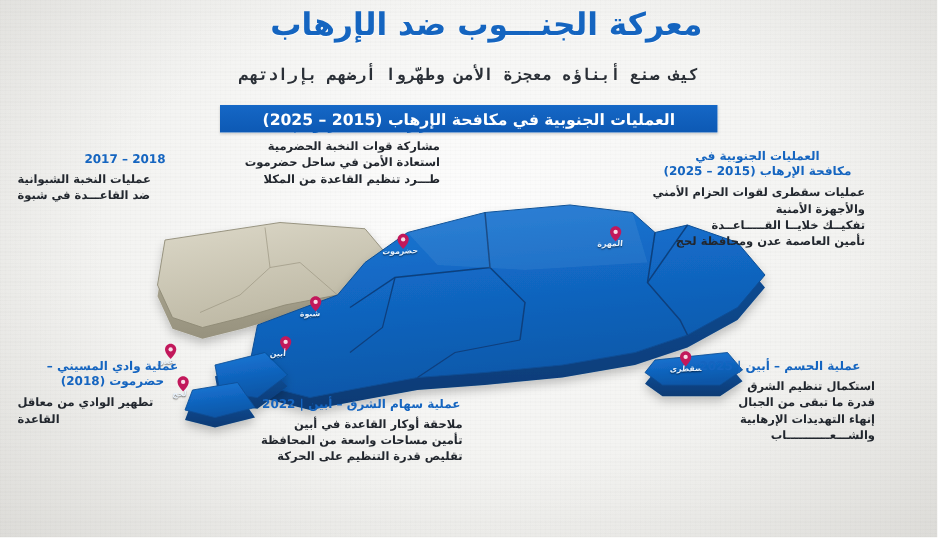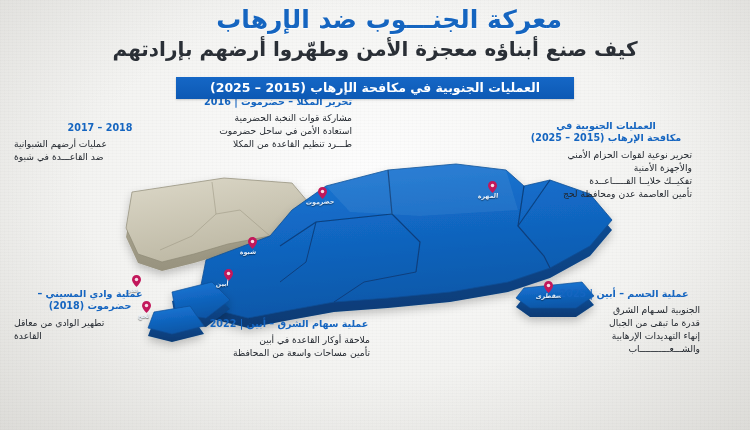--- a/index.html
+++ b/index.html
@@ -29,22 +29,22 @@
   
   .hdr { position: absolute; left: 0; right: 0; top: 6px; text-align: center; z-index: 6; }
   .title {
     font-size: 25px; font-weight: bold; color: #1565c0;
     letter-spacing: .5px; line-height: 1.1;
     text-shadow: 0 1px 0 rgba(255,255,255,.85);
     white-space: nowrap;
     margin-left: 28px;
   }
   .subtitle {
-    margin-top: 4px; font-size: 20px; font-weight: bold; color: #2a2f36;
-    line-height: 1.15; white-space: nowrap;
+    margin-top: 20px; font-size: 13px; font-weight: bold; color: #2a2f36;
+    line-height: 1.15; white-space: nowrap; font-family: Liberation Mono, monospace;
   }
   .banner {
     margin: 16px auto 0; width: 398px; height: 22px;
     background: linear-gradient(180deg,#1567c6 0%, #0d59b4 100%);
     color: #fff; font-size: 12.5px; font-weight: bold;
     display: flex; align-items: center; justify-content: center;
     white-space: nowrap; letter-spacing: .2px;
     box-shadow: 0 1px 2px rgba(0,0,0,.18);
   }
 
@@ -62,21 +62,21 @@
 
   
   .block { position: absolute; z-index: 5; }
   .b-head {
     color: #1565c0; font-weight: bold; font-size: 9.6px; line-height: 1.28;
     white-space: nowrap;
     text-align: center;
   }
   .b-body { margin-top: 3px; }
   .b-line {
-    color: #22272e; font-weight: normal; font-size: 9.2px; line-height: 1.42;
+    color: #22272e; font-weight: bold; font-size: 9.2px; line-height: 1.42;
     white-space: nowrap;
   }
   .right-al  { text-align: right; }
   .left-al   { text-align: left; }
 
   .b-mkalla { top: 96px;  left: 228px; width: 124px; }
   .b-right  { top: 120px; left: 520px; width: 172px; }
   .b-left   { top: 122px; left: 14px;  width: 172px; }
   .b-wadi   { top: 288px; left: 14px;  width: 152px; }
   .b-siham  { top: 318px; left: 208px; width: 162px; }
@@ -233,55 +233,56 @@
       <div class="b-line">مشاركة قوات النخبة الحضرمية</div>
       <div class="b-line">استعادة الأمن في ساحل حضرموت</div>
       <div class="b-line">طـــرد تنظيم القاعدة من المكلا</div>
     </div>
   </div>
 
   <div class="block b-right right-al">
     <div class="b-head">العمليات الجنوبية في</div>
     <div class="b-head">مكافحة الإرهاب (2015 – 2025)</div>
     <div class="b-body">
-      <div class="b-line">تحرير نوعية لقوات الحزام الأمني</div>
+      <div class="b-line">عمليات سقطرى لقوات الحزام الأمني</div>
       <div class="b-line">والأجهزة الأمنية</div>
       <div class="b-line">تفكيــك خلايــا القـــــاعــدة</div>
       <div class="b-line">تأمين العاصمة عدن ومحافظة لحج</div>
     </div>
   </div>
 
   <div class="block b-left left-al">
     <div class="b-head">2018 – 2017</div>
     <div class="b-body">
-      <div class="b-line">عمليات أرضهم الشبوانية</div>
+      <div class="b-line">عمليات النخبة الشبوانية</div>
       <div class="b-line">ضد القاعـــدة في شبوة</div>
     </div>
   </div>
 
   <div class="block b-wadi left-al">
     <div class="b-head">عملية وادي المسيني –</div>
     <div class="b-head">حضرموت (2018)</div>
     <div class="b-body">
       <div class="b-line">تطهير الوادي من معاقل</div>
       <div class="b-line">القاعدة</div>
     </div>
   </div>
 
   <div class="block b-siham right-al">
     <div class="b-head">عملية سهام الشرق – أبين | 2022</div>
     <div class="b-body">
       <div class="b-line">ملاحقة أوكار القاعدة في أبين</div>
       <div class="b-line">تأمين مساحات واسعة من المحافظة</div>
+      <div class="b-line">تقليص قدرة التنظيم على الحركة</div>
     </div>
   </div>
 
   <div class="block b-hasm right-al">
     <div class="b-head">عملية الحسم – أبين | 2025</div>
     <div class="b-body">
-      <div class="b-line">الجنوبية لسـهام الشرق</div>
+      <div class="b-line">استكمال تنظيم الشرق</div>
       <div class="b-line">قدرة ما تبقى من الجبال</div>
       <div class="b-line">إنهاء التهديدات الإرهابية</div>
       <div class="b-line">والشـــعـــــــــــاب</div>
     </div>
   </div>
 
 </div>
 
 </body></html>

